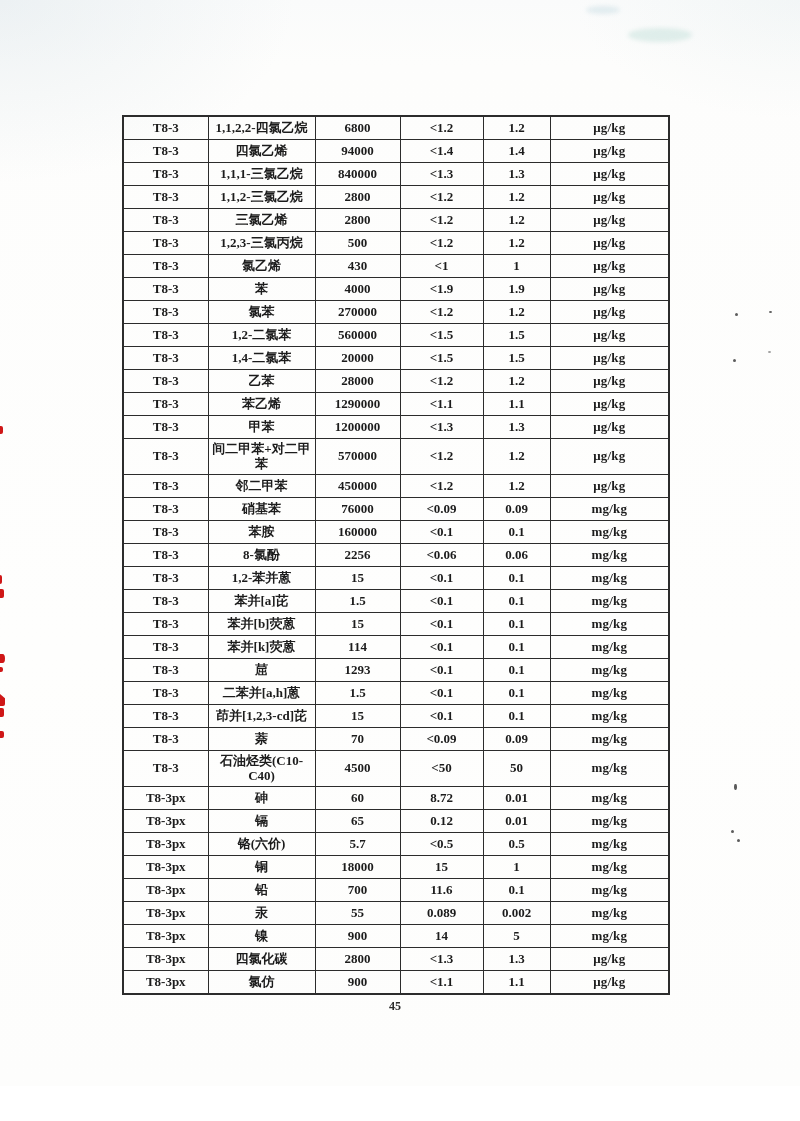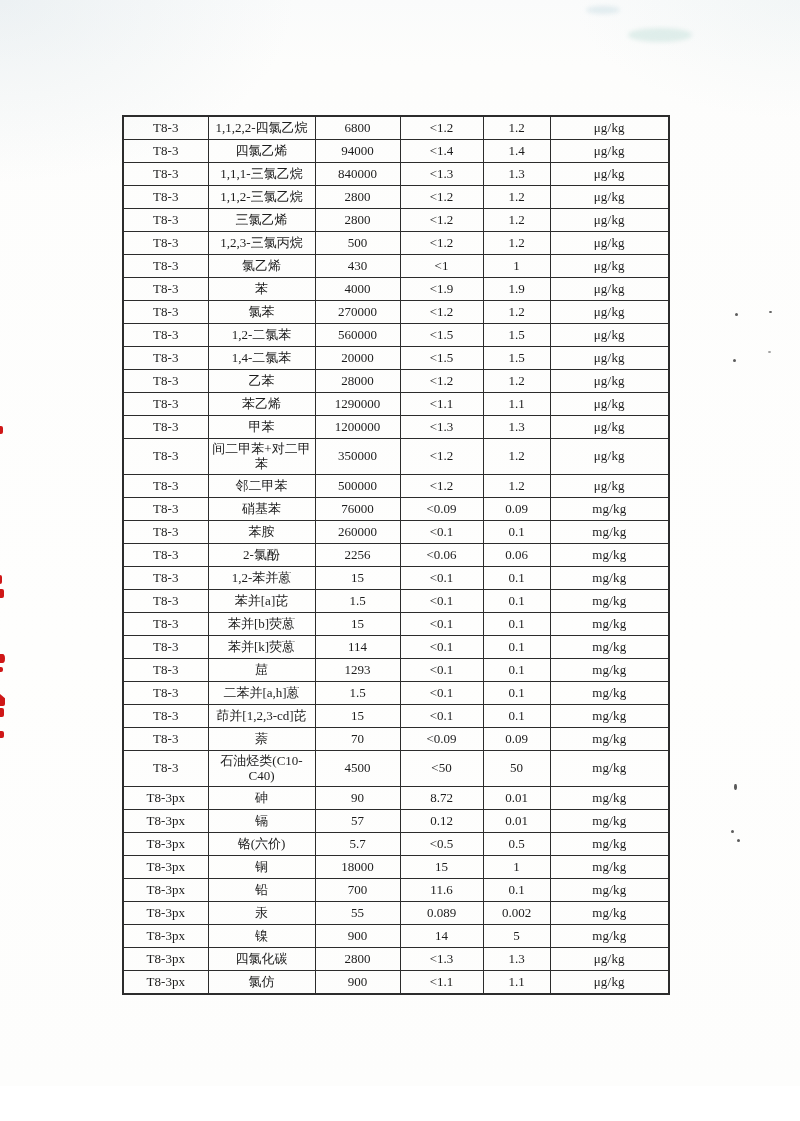--- a/index.html
+++ b/index.html
@@ -9,20 +9,21 @@
     background: #ffffff;
   }
   .page {
     position: relative;
     width: 800px; height: 1086px;
     background:
       radial-gradient(ellipse 420px 260px at 0% 0%, rgba(210,222,228,.35), rgba(210,222,228,0) 70%),
       radial-gradient(ellipse 300px 160px at 100% 0%, rgba(215,228,230,.22), rgba(215,228,230,0) 75%),
       linear-gradient(180deg, #fafbfb 0%, #fdfdfc 6%, #fefefd 60%, #fdfdfc 100%);
     overflow: hidden;
+    font-weight: bold;
   }
   
   table.results {
     position: absolute;
     left: 122px; top: 115px;
     width: 546px;
     border-collapse: collapse;
     table-layout: fixed;
     color: var(--ink, #1c1c1c);
     font-size: 13px;
@@ -200,52 +201,52 @@
           <td class="sample-id-cell">T8-3</td>
           <td class="analyte-cell">甲苯</td>
           <td class="screening-value-cell">1200000</td>
           <td class="result-cell">&lt;1.3</td>
           <td class="detection-limit-cell">1.3</td>
           <td class="unit-cell">μg/kg</td>
         </tr>
         <tr class="tall">
           <td class="sample-id-cell">T8-3</td>
           <td class="analyte-cell">间二甲苯+对二甲苯</td>
-          <td class="screening-value-cell">350000</td>
+          <td class="screening-value-cell">570000</td>
           <td class="result-cell">&lt;1.2</td>
           <td class="detection-limit-cell">1.2</td>
           <td class="unit-cell">μg/kg</td>
         </tr>
         <tr>
           <td class="sample-id-cell">T8-3</td>
           <td class="analyte-cell">邻二甲苯</td>
-          <td class="screening-value-cell">500000</td>
+          <td class="screening-value-cell">450000</td>
           <td class="result-cell">&lt;1.2</td>
           <td class="detection-limit-cell">1.2</td>
           <td class="unit-cell">μg/kg</td>
         </tr>
         <tr>
           <td class="sample-id-cell">T8-3</td>
           <td class="analyte-cell">硝基苯</td>
           <td class="screening-value-cell">76000</td>
           <td class="result-cell">&lt;0.09</td>
           <td class="detection-limit-cell">0.09</td>
           <td class="unit-cell">mg/kg</td>
         </tr>
         <tr>
           <td class="sample-id-cell">T8-3</td>
           <td class="analyte-cell">苯胺</td>
-          <td class="screening-value-cell">260000</td>
-          <td class="result-cell">&lt;0.1</td>
-          <td class="detection-limit-cell">0.1</td>
-          <td class="unit-cell">mg/kg</td>
-        </tr>
-        <tr>
-          <td class="sample-id-cell">T8-3</td>
-          <td class="analyte-cell">2-氯酚</td>
+          <td class="screening-value-cell">160000</td>
+          <td class="result-cell">&lt;0.1</td>
+          <td class="detection-limit-cell">0.1</td>
+          <td class="unit-cell">mg/kg</td>
+        </tr>
+        <tr>
+          <td class="sample-id-cell">T8-3</td>
+          <td class="analyte-cell">8-氯酚</td>
           <td class="screening-value-cell">2256</td>
           <td class="result-cell">&lt;0.06</td>
           <td class="detection-limit-cell">0.06</td>
           <td class="unit-cell">mg/kg</td>
         </tr>
         <tr>
           <td class="sample-id-cell">T8-3</td>
           <td class="analyte-cell">1,2-苯并蒽</td>
           <td class="screening-value-cell">15</td>
           <td class="result-cell">&lt;0.1</td>
@@ -312,29 +313,29 @@
           <td class="sample-id-cell">T8-3</td>
           <td class="analyte-cell">石油烃类(C10-C40)</td>
           <td class="screening-value-cell">4500</td>
           <td class="result-cell">&lt;50</td>
           <td class="detection-limit-cell">50</td>
           <td class="unit-cell">mg/kg</td>
         </tr>
         <tr>
           <td class="sample-id-cell">T8-3px</td>
           <td class="analyte-cell">砷</td>
-          <td class="screening-value-cell">90</td>
+          <td class="screening-value-cell">60</td>
           <td class="result-cell">8.72</td>
           <td class="detection-limit-cell">0.01</td>
           <td class="unit-cell">mg/kg</td>
         </tr>
         <tr>
           <td class="sample-id-cell">T8-3px</td>
           <td class="analyte-cell">镉</td>
-          <td class="screening-value-cell">57</td>
+          <td class="screening-value-cell">65</td>
           <td class="result-cell">0.12</td>
           <td class="detection-limit-cell">0.01</td>
           <td class="unit-cell">mg/kg</td>
         </tr>
         <tr>
           <td class="sample-id-cell">T8-3px</td>
           <td class="analyte-cell">铬(六价)</td>
           <td class="screening-value-cell">5.7</td>
           <td class="result-cell">&lt;0.5</td>
           <td class="detection-limit-cell">0.5</td>
@@ -384,14 +385,15 @@
           <td class="sample-id-cell">T8-3px</td>
           <td class="analyte-cell">氯仿</td>
           <td class="screening-value-cell">900</td>
           <td class="result-cell">&lt;1.1</td>
           <td class="detection-limit-cell">1.1</td>
           <td class="unit-cell">μg/kg</td>
         </tr>
       </tbody>
   </table>
 
+  <div class="page-number">45</div>
 
 </div>
 
 </body></html>

